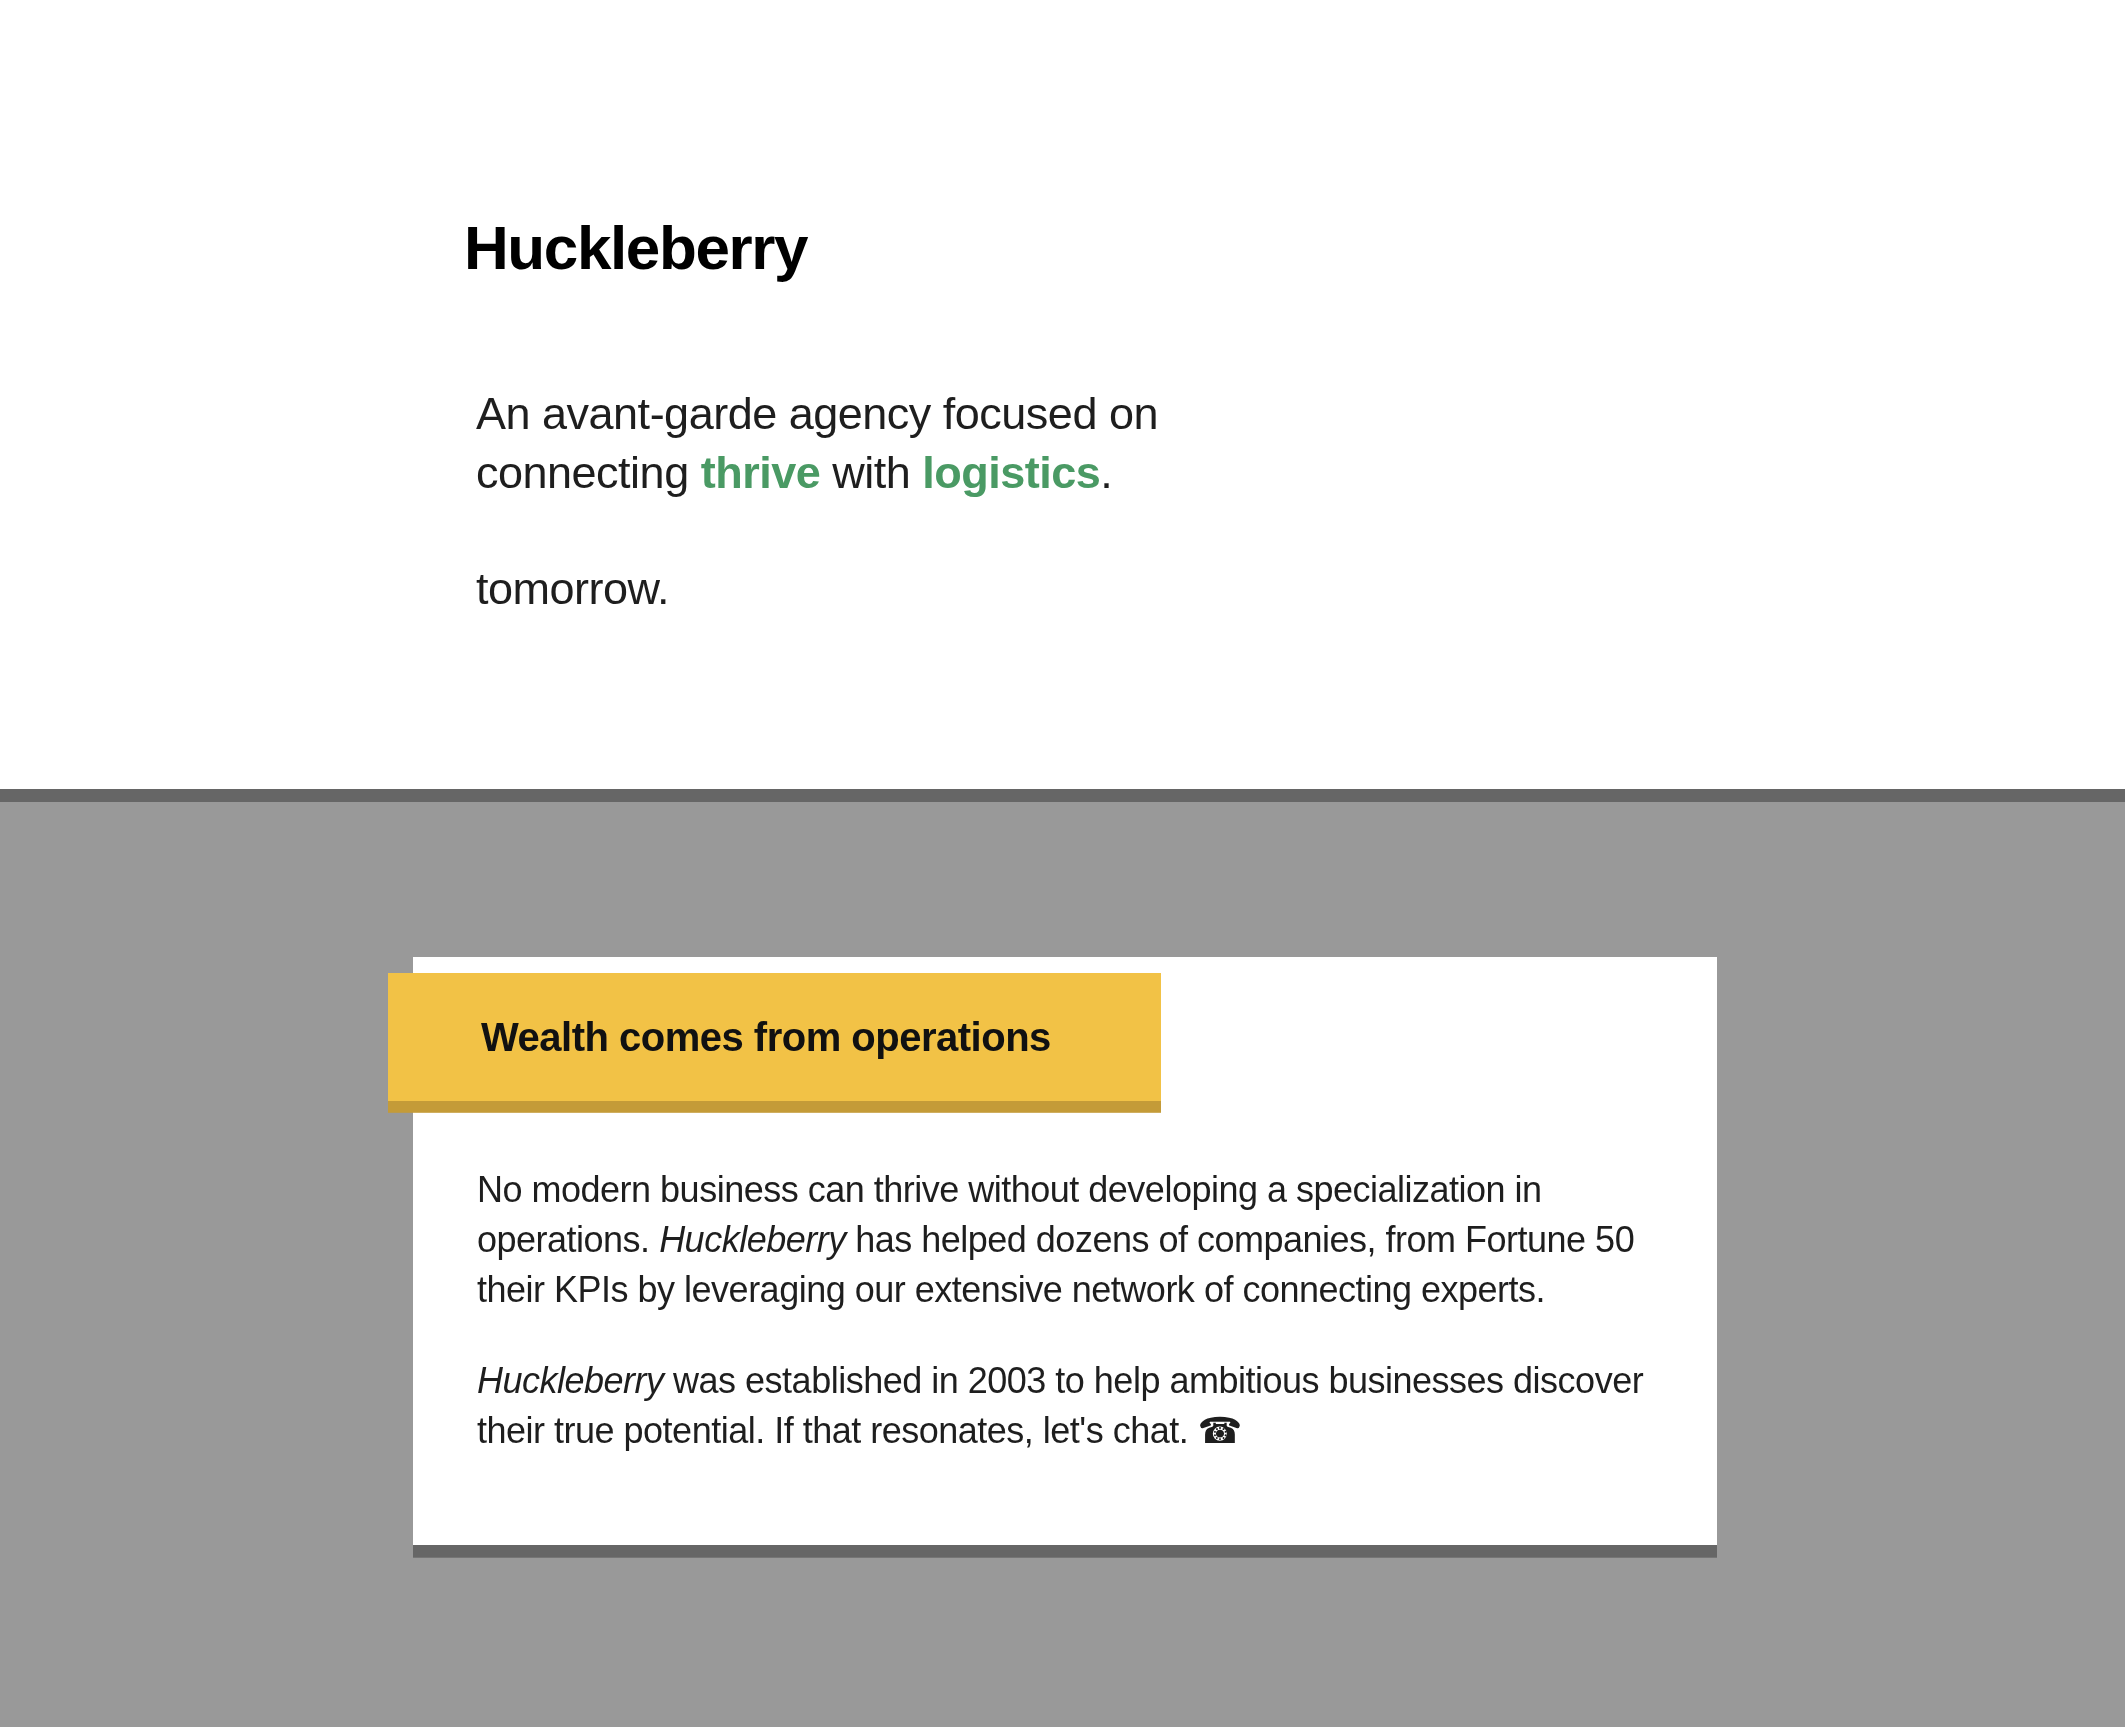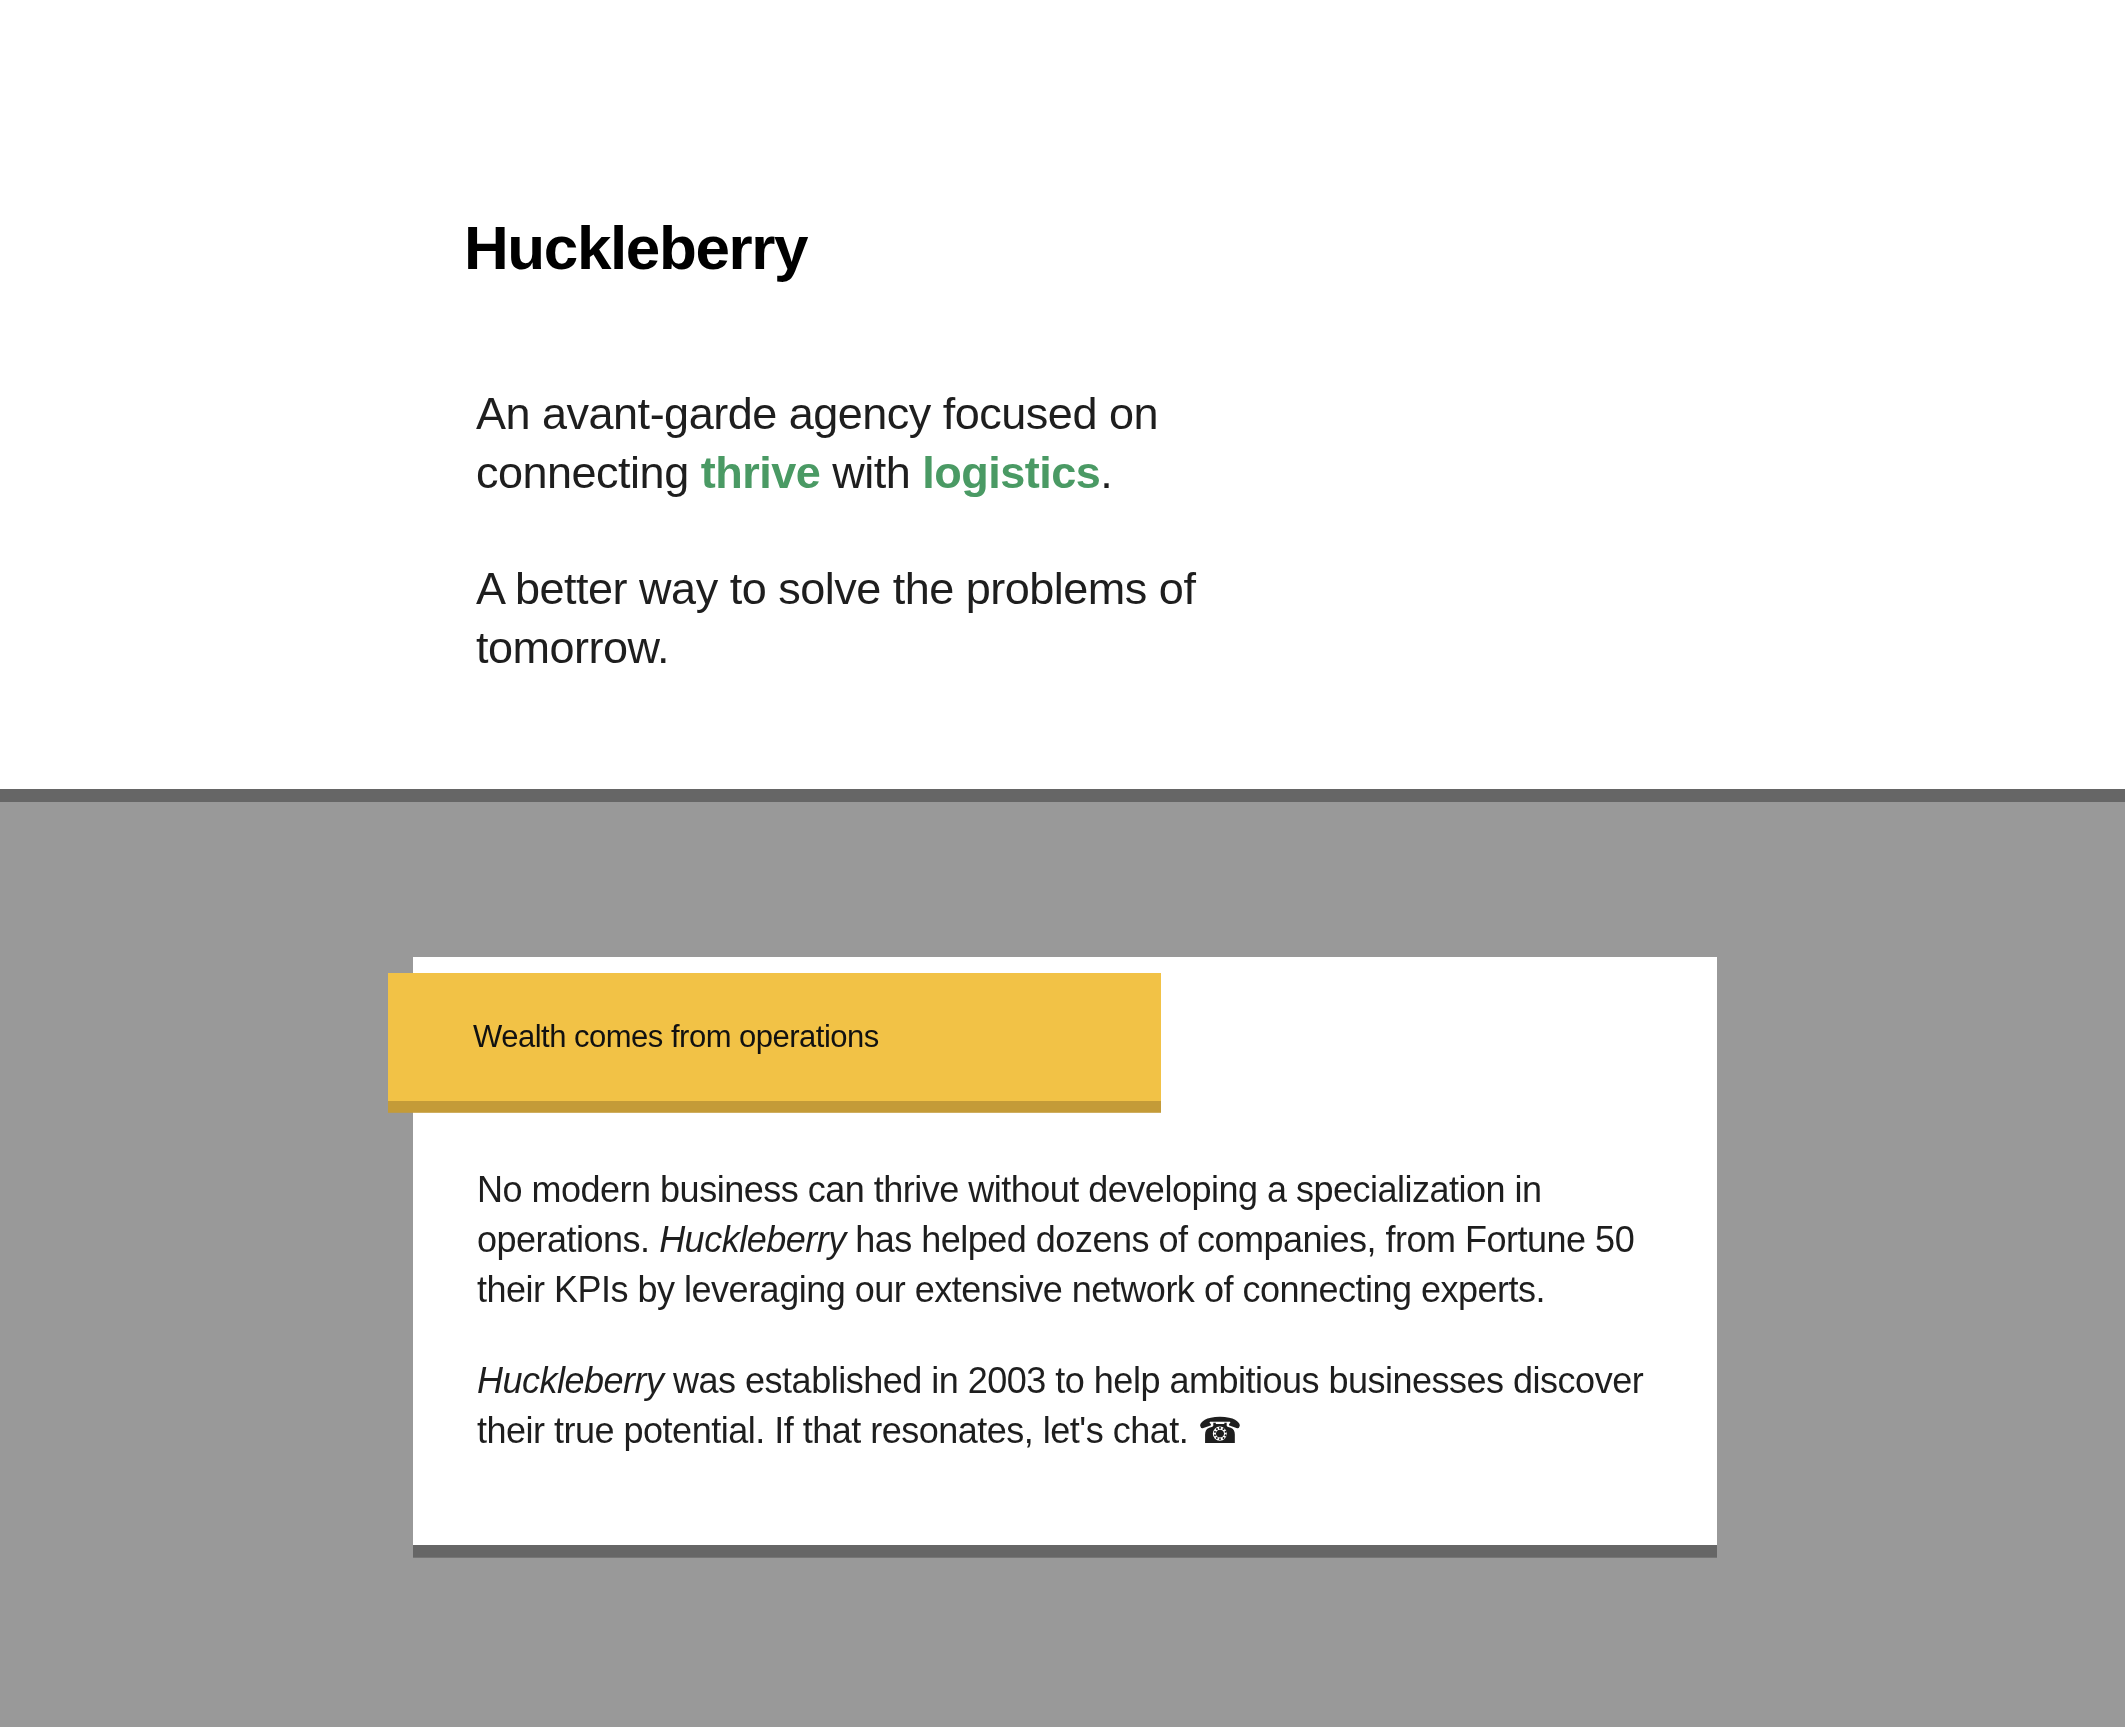--- a/index.html
+++ b/index.html
@@ -59,24 +59,24 @@
   .banner {
     position: absolute;
     left: -25px; top: 16.3px;
     width: 773px; height: 128px;
     background: var(--banner_yellow, #F2C246);
     box-shadow: 0 11.8px 0 var(--banner_shadow_gold, #C49B38);
     display: flex;
     align-items: center;
   }
   .banner h2 {
-    margin: 8px;
+    margin: 16px;
     padding-left: 77px;
-    font-size: 31px;
-    font-weight: 400;
+    font-size: 40px;
+    font-weight: 700;
     color: #111111;
     letter-spacing: -0.5px;
   }
 
   
   .card-body { position: absolute; left: 52px; top: 196px; right: 27px; }
   .body-p {
     margin: 12px;
     font-size: 36px;
     line-height: 50px;
@@ -92,21 +92,20 @@
 
 <div class="screen">
 
   <section class="hero">
     <h1>Huckleberry</h1>
     <p class="hero-p p1">
         <span class="line"><span>An avant-garde agency focused on</span></span>
         <span class="line"><span>connecting </span><span class="green">thrive</span><span> with </span><span class="green">logistics</span><span>.</span></span>
       </p>
     <p class="hero-p p2">
-        <span class="line"><span>A better way to solve the problems of</span></span>
         <span class="line"><span>tomorrow.</span></span>
       </p>
   </section>
 
   <section class="lower">
     <div class="card">
 
       <div class="banner">
         <h2>Wealth comes from operations</h2>
       </div>

